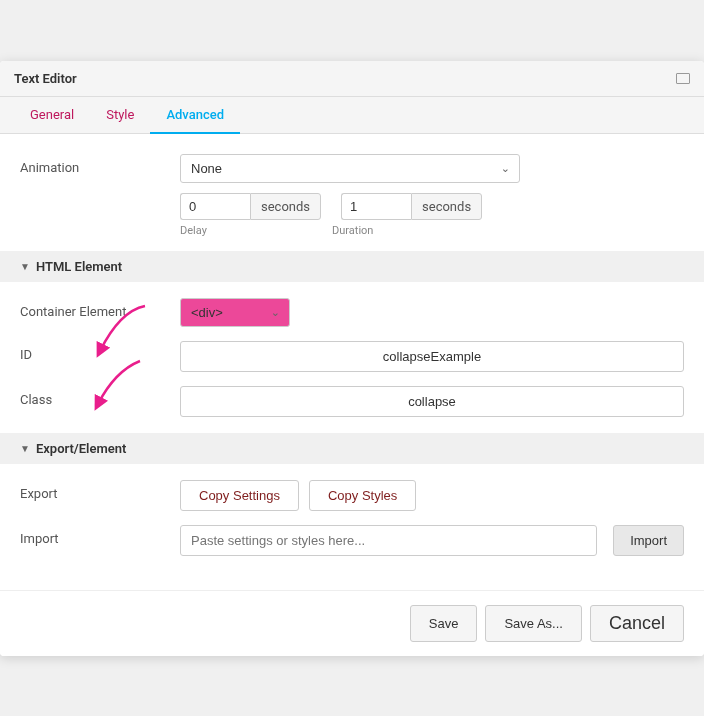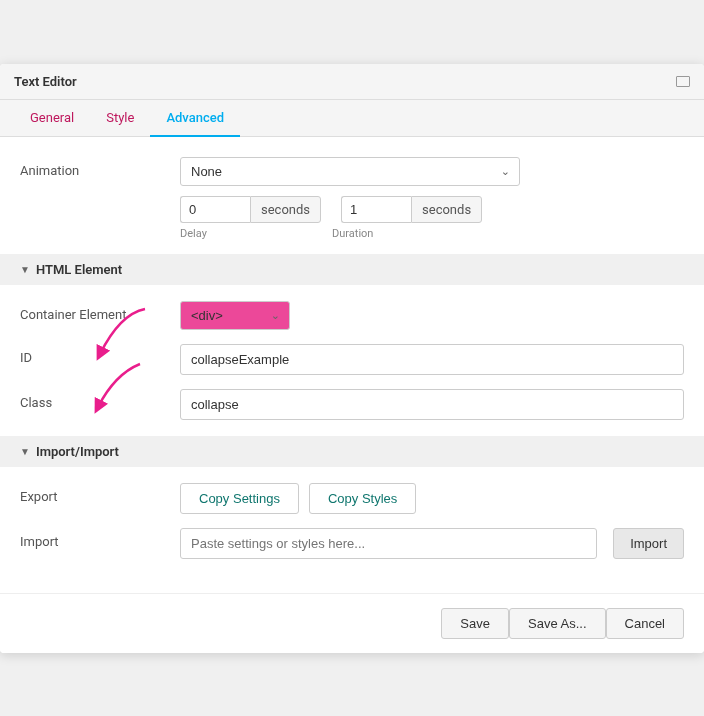--- a/index.html
+++ b/index.html
@@ -159,20 +159,21 @@
       color: #666;
     }
     .text-input {
       width: 100%;
       border: 1px solid #ccc;
       border-radius: 3px;
       padding: 7px 10px;
       font-size: 13px;
       color: #333;
       outline: none;
+      text-align: center;
     }
     .div-select-wrapper {
       position: relative;
       display: inline-flex;
       align-items: center;
     }
     .div-select {
       appearance: none;
       -webkit-appearance: none;
       background: #ec4899;
@@ -193,21 +194,21 @@
       border-radius: 3px;
       font-size: 13px;
       cursor: pointer;
       border: 1px solid #ccc;
       background: #f5f5f5;
       color: #333;
     }
     .btn-primary {
       background: #fff;
       border: 1px solid #ccc;
-      color: #0f766e;
+      color: #7f1d1d;
     }
     .import-row {
       display: flex;
       gap: 16px;
       align-items: center;
     }
     .import-input {
       flex: 1;
       border: 1px solid #ccc;
       border-radius: 3px;
@@ -221,39 +222,40 @@
       border: 1px solid #ccc;
       border-radius: 3px;
       padding: 7px 16px;
       font-size: 13px;
       color: #333;
       cursor: pointer;
     }
     .footer {
       display: flex;
       justify-content: flex-end;
+      gap: 8px;
       padding: 14px 20px;
       border-top: 1px solid #eee;
       background: #fff;
     }
     .btn-save {
       background: #f5f5f5;
       border: 1px solid #ccc;
       border-radius: 3px;
       padding: 7px 18px;
       font-size: 13px;
       color: #333;
       cursor: pointer;
     }
     .btn-cancel {
       background: #f5f5f5;
       border: 1px solid #ccc;
       border-radius: 3px;
       padding: 7px 18px;
-      font-size: 13px;
+      font-size: 18px;
       color: #333;
       cursor: pointer;
     }
     .relative-container {
       position: relative;
     }
     
     .arrow-svg {
       position: absolute;
       pointer-events: none;
@@ -353,21 +355,21 @@
               <path d="M0,0 L6,3 L0,6 Z" fill="#e91e8c"></path>
             </marker>
           </defs>
           <path d="M60,5 Q35,15 18,48" stroke="#e91e8c" stroke-width="2.5" fill="none" marker-end="url(#arrowhead2)"></path>
         </svg>
       </div>
     </div>
 
     <div class="section-divider" style="margin-top:16px;">
       <span class="chevron-icon">▼</span>
-      <span>Import/Import</span>
+      <span>Export/Element</span>
     </div>
 
     <div class="section-row">
       <div class="section-label">Export</div>
       <div class="section-controls">
         <div class="button-group">
           <button class="btn btn-primary">Copy Settings</button>
           <button class="btn btn-primary">Copy Styles</button>
         </div>
       </div>

